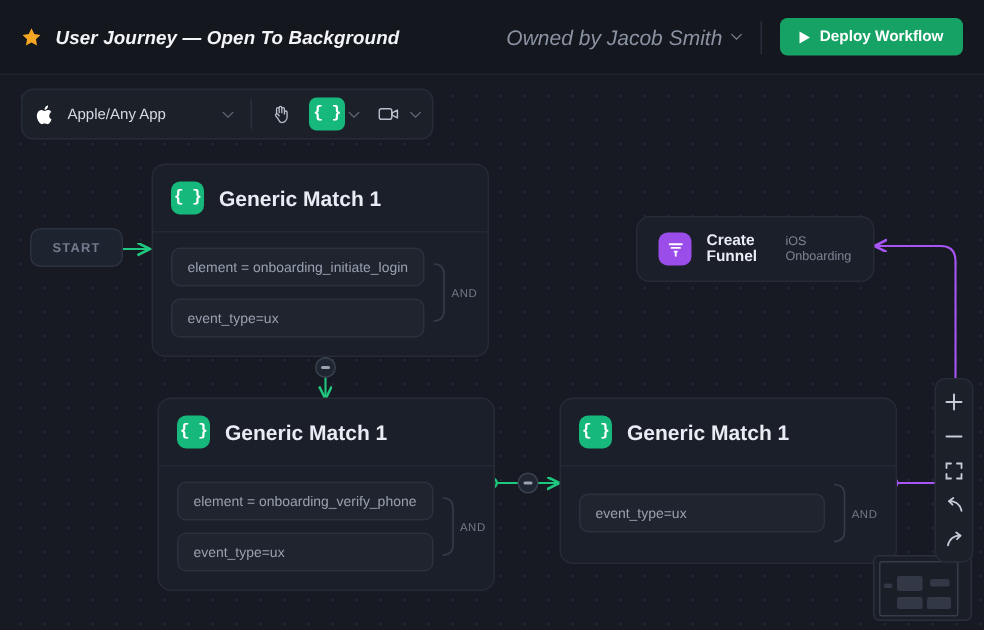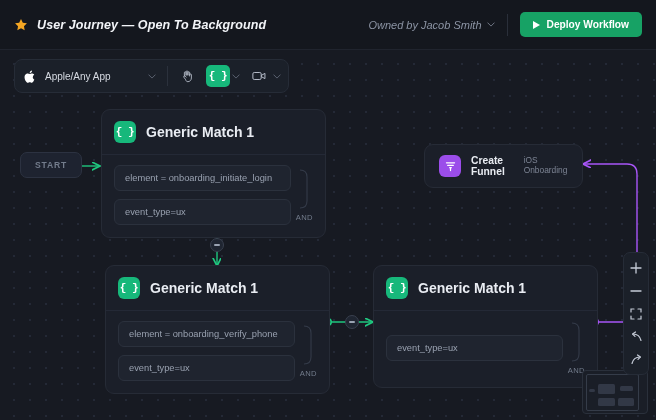--- a/index.html
+++ b/index.html
@@ -29,21 +29,21 @@
   .star-icon { width: 14px; height: 14px; display: block; }
   .page-title {
     color: #f2f4f8; font-size: 12.5px; font-weight: bold;
     letter-spacing: .1px; white-space: nowrap;
   }
   .hdr-right {
     margin-left: auto; display: flex; align-items: center; gap: 12px;
   }
   .owner {
     display: flex; align-items: center; gap: 5px;
-    color: #8b93a3; font-size: 11px; font-style: italic;
+    color: #8b93a3; font-size: 14px; font-style: italic;
     white-space: nowrap;
   }
   .chev { width: 8px; height: 5px; display: block; opacity: .85; }
   .divider-v { width: 1px; height: 22px; background: #2a2f3a; }
   .deploy-btn {
     display: flex; align-items: center; gap: 7px;
     background: #17a265; border: none; border-radius: 5px;
     padding: 7px 13px;
     color: #ffffff; font-size: 10.2px; font-weight: bold;
     white-space: nowrap; cursor: pointer;
@@ -124,21 +124,21 @@
   .pill {
     background: #1f242f;
     border: 1px solid #2b313d;
     border-radius: 6px;
     padding: 7px 10px;
     color: #99a1b0; font-size: 9.3px;
     white-space: nowrap; overflow: hidden;
   }
   .andwrap {
     display: flex; align-items: center; gap: 3px;
-    padding-left: 5px; flex-shrink: 0; flex-direction: column;
+    padding-left: 5px; flex-shrink: 0;
   }
   .and-bracket { width: 10px; height: 42px; display: block; }
   .and-label { color: #737c8c; font-size: 7.6px; letter-spacing: .4px; }
 
   
   .start-node {
     position: absolute;
     background: #1e2330; border: 1px solid #2c3241;
     border-radius: 7px;
     padding: 7px 14px;

